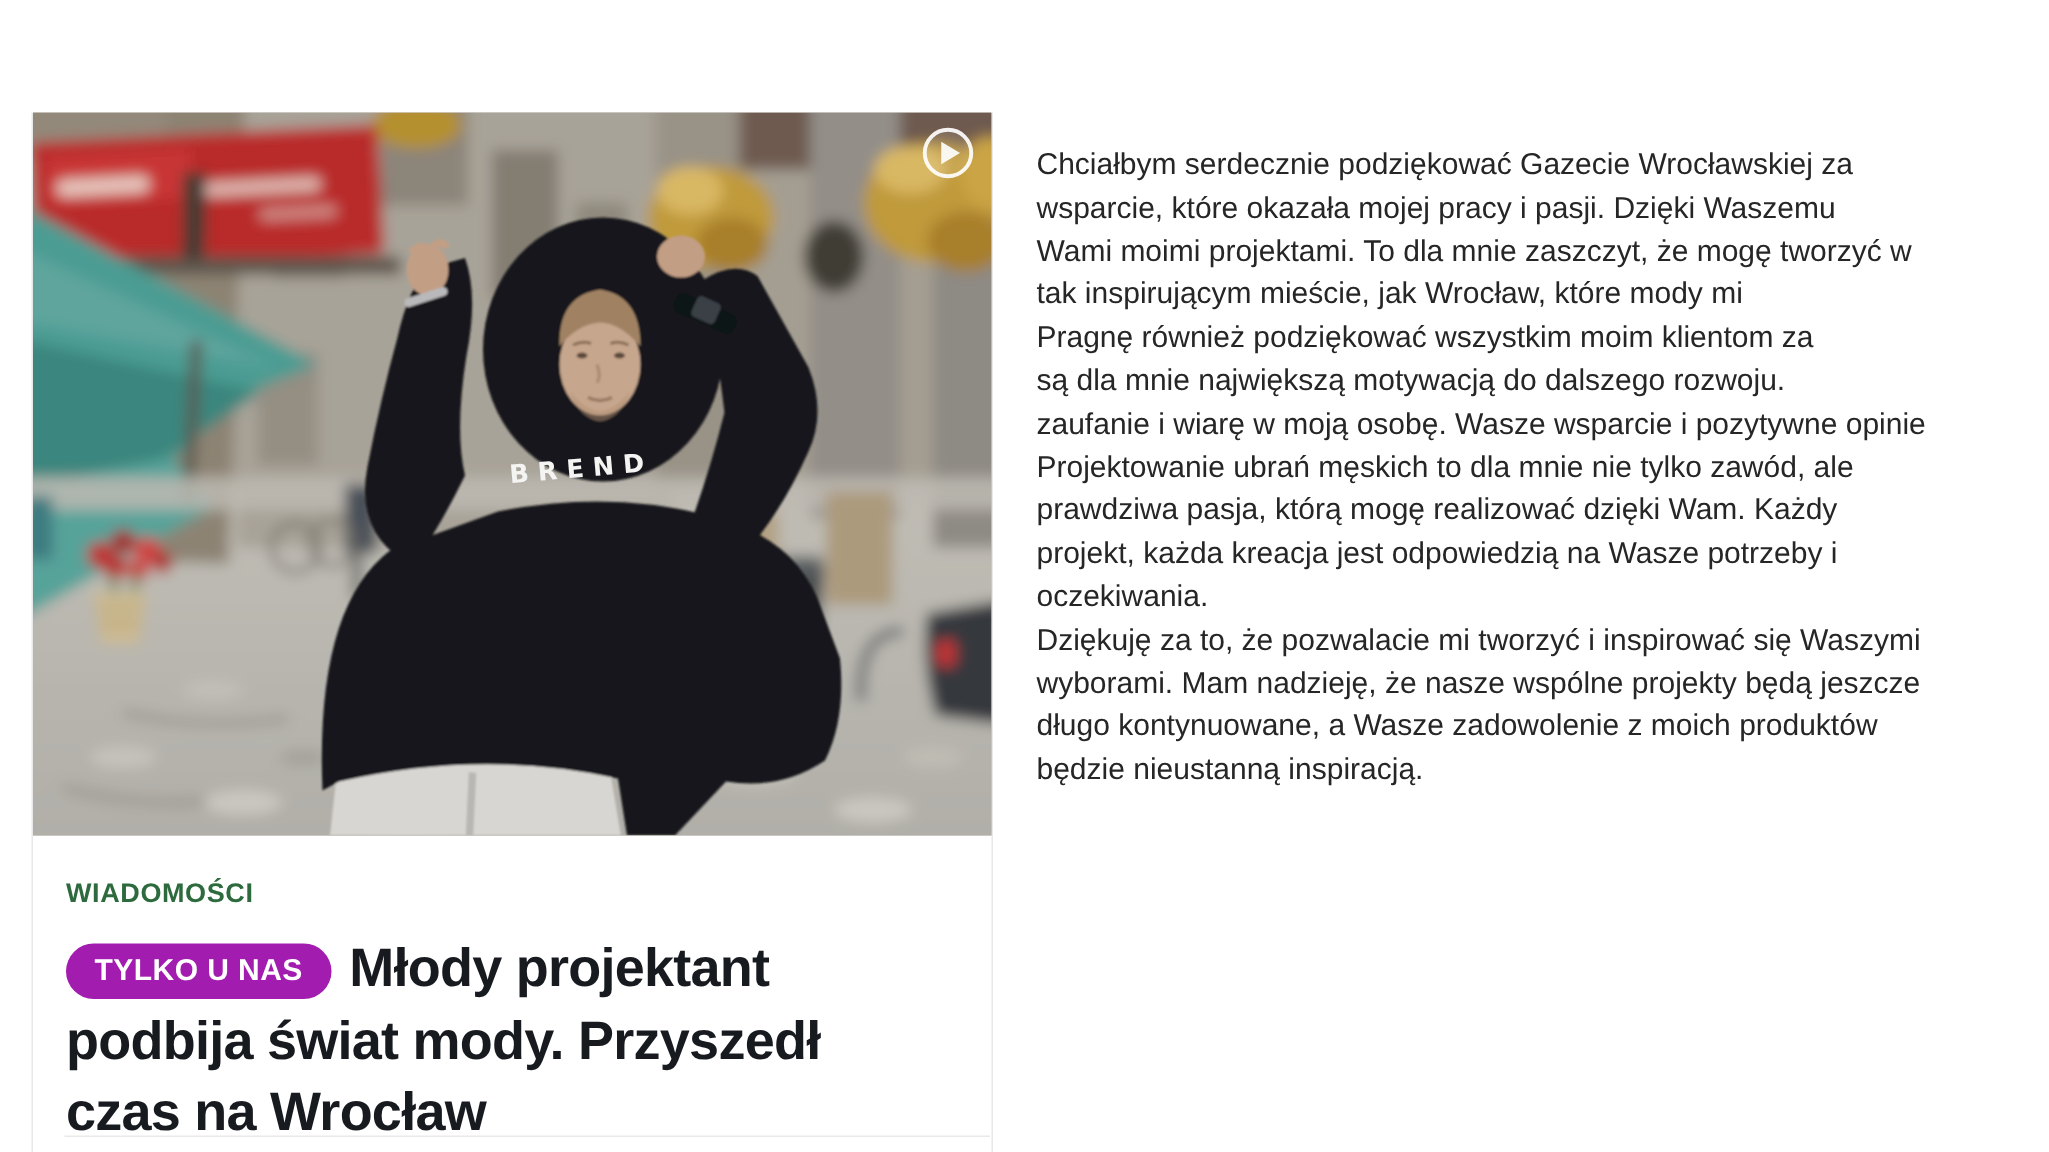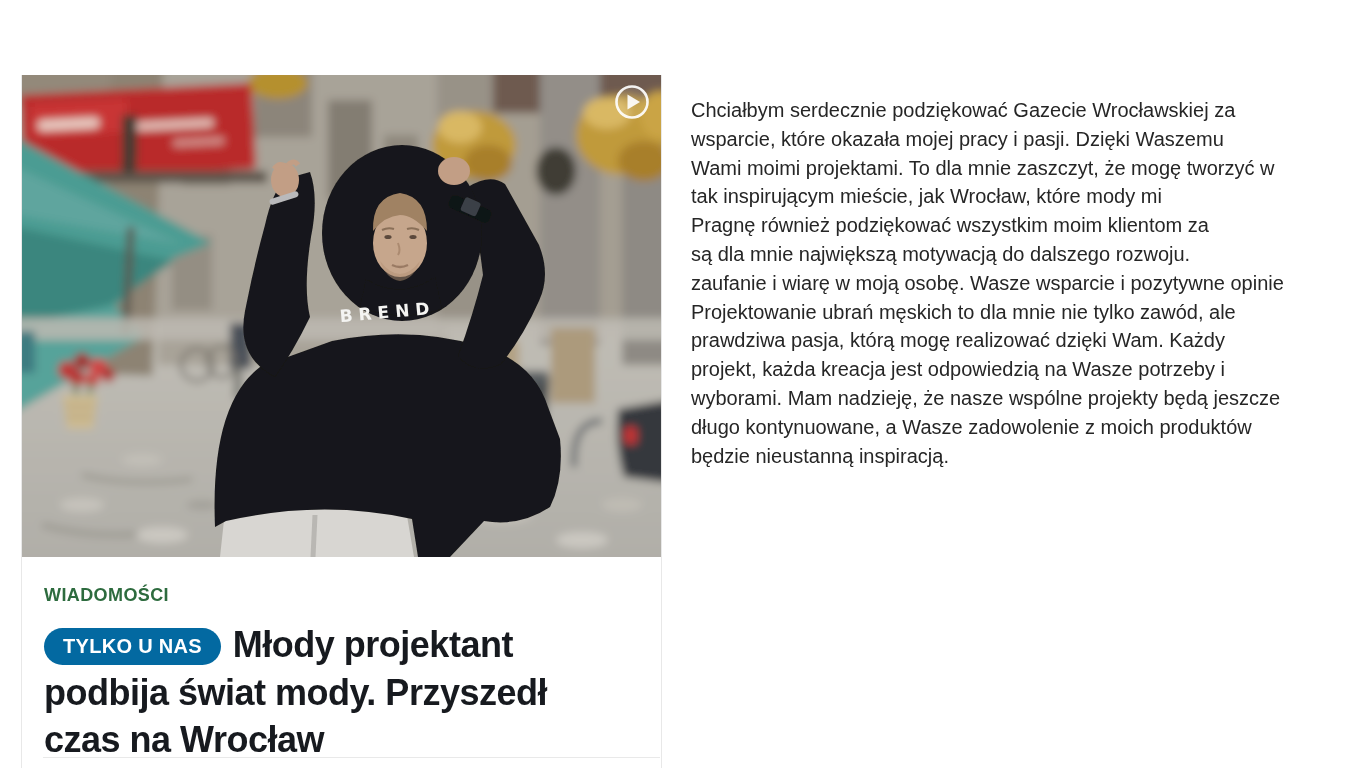--- a/index.html
+++ b/index.html
@@ -47,21 +47,21 @@
     margin-top: 15px;
     max-width: 565px;
     font-size: 36px;
     line-height: 47px;
     font-weight: 700;
     letter-spacing: -0.5px;
     color: #171a1f;
   }
   .badge {
     display: inline-block;
-    background: #0369a1;
+    background: #a21caf;
     color: #ffffff;
     font-size: 20px;
     font-weight: 700;
     letter-spacing: 0.3px;
     line-height: 1;
     padding: 8px 19px 9px 19px;
     border-radius: 22px;
     margin-right: 12px;
     white-space: nowrap;
     transform: translateY(-4px);
@@ -265,21 +265,23 @@
         <div class="line">Wami moimi projektami. To dla mnie zaszczyt, że mogę tworzyć w</div>
         <div class="line">tak inspirującym mieście, jak Wrocław, które mody mi</div>
       </div>
     <div class="para">
         <div class="line">Pragnę również podziękować wszystkim moim klientom za</div>
         <div class="line">są dla mnie największą motywacją do dalszego rozwoju.</div>
         <div class="line">zaufanie i wiarę w moją osobę. Wasze wsparcie i pozytywne opinie</div>
         <div class="line">Projektowanie ubrań męskich to dla mnie nie tylko zawód, ale</div>
         <div class="line">prawdziwa pasja, którą mogę realizować dzięki Wam. Każdy</div>
         <div class="line">projekt, każda kreacja jest odpowiedzią na Wasze potrzeby i</div>
+        <div class="line">oczekiwania.</div>
       </div>
     <div class="para">
+        <div class="line">Dziękuję za to, że pozwalacie mi tworzyć i inspirować się Waszymi</div>
         <div class="line">wyborami. Mam nadzieję, że nasze wspólne projekty będą jeszcze</div>
         <div class="line">długo kontynuowane, a Wasze zadowolenie z moich produktów</div>
         <div class="line">będzie nieustanną inspiracją.</div>
       </div>
   </section>
 
 </div>
 
 </body></html>

